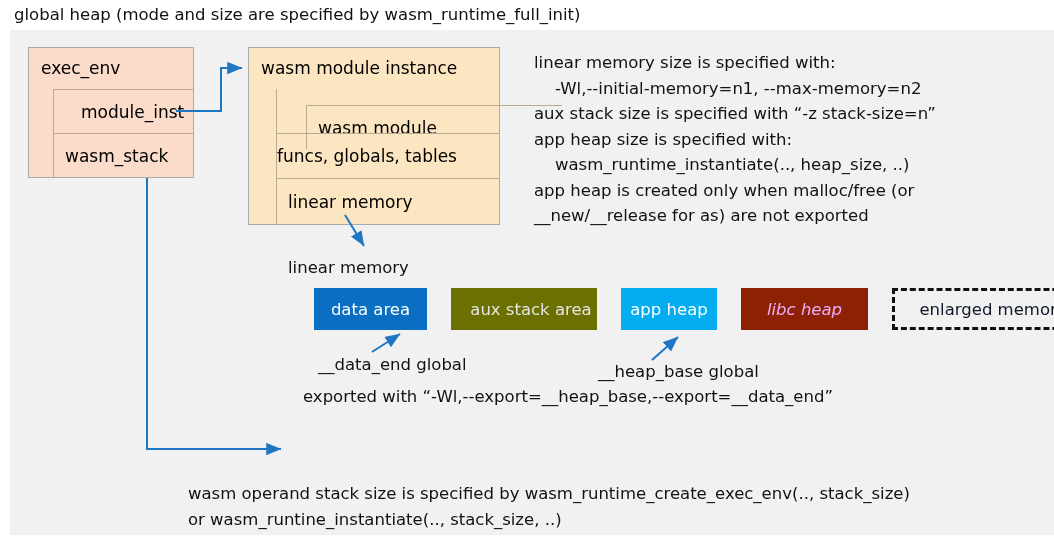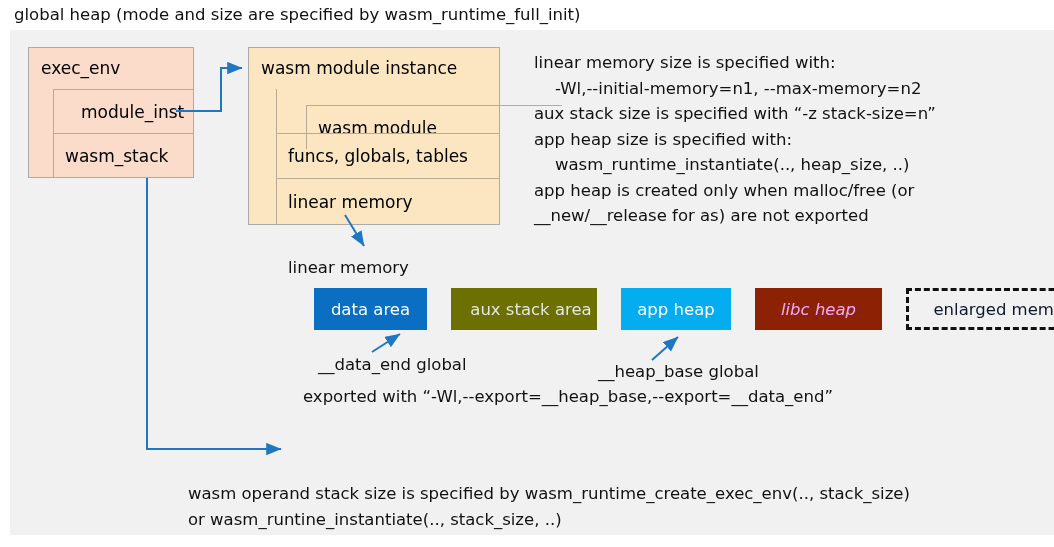--- a/index.html
+++ b/index.html
@@ -88,21 +88,20 @@
     left: 248px; top: 47px; width: 252px; height: 42px;
     padding-left: 13px;
   }
   #row-wasm-module {
     left: 276px; top: 105px; width: 256px; height: 44px;
     padding-left: 11px;
     margin-left: 30px;
   }
   #row-funcs {
     left: 276px; top: 133px; width: 224px; height: 45px;
-    padding-left: 11px;
   }
   #row-linear-memory {
     left: 276px; top: 178px; width: 224px; height: 47px;
     padding-left: 11px;
   }
   #module-indent-divider {
     left: 276px; top: 89px; width: 0; height: 136px;
     border-left: 1px solid #b9aa93;
   }
 
@@ -204,21 +203,21 @@
 aux stack size is specified with “-z stack-size=n”
 app heap size is specified with:
     wasm_runtime_instantiate(.., heap_size, ..)
 app heap is created only when malloc/free (or
 __new/__release for as) are not exported</div>
 
   <div id="linear-memory-label" class="abs">linear memory</div>
   <div id="memory-bar" class="abs">
       <div class="mem-seg" style="width: 113px; background: rgb(10, 111, 194); color: rgb(255, 255, 255);">data area</div>
       <div class="mem-seg" style="width: 146px; background: rgb(107, 112, 0); color: #e5e5e5; padding-left: 14px;">aux stack area</div>
-      <div class="mem-seg" style="width: 110px; background: rgb(3, 173, 239); color: rgb(255, 255, 255);">app heap</div>
+      <div class="mem-seg" style="width: 96px; background: rgb(3, 173, 239); color: rgb(255, 255, 255);">app heap</div>
       <div class="mem-seg" style="width: 127px; background: rgb(140, 33, 3); color: #f0abfc; font-style: italic;">libc heap</div>
       <div class="mem-seg dashed" style="width: 202px; color: #0f172a;">enlarged memory</div>
     </div>
 
   <div id="label-data-end" class="abs">__data_end global</div>
   <div id="label-heap-base" class="abs">__heap_base global</div>
   <div id="label-exported-with" class="abs">exported with “-Wl,--export=__heap_base,--export=__data_end”</div>
 
   <div id="operand-stack-note" class="abs">wasm operand stack size is specified by wasm_runtime_create_exec_env(.., stack_size)
 or wasm_runtine_instantiate(.., stack_size, ..)</div>

